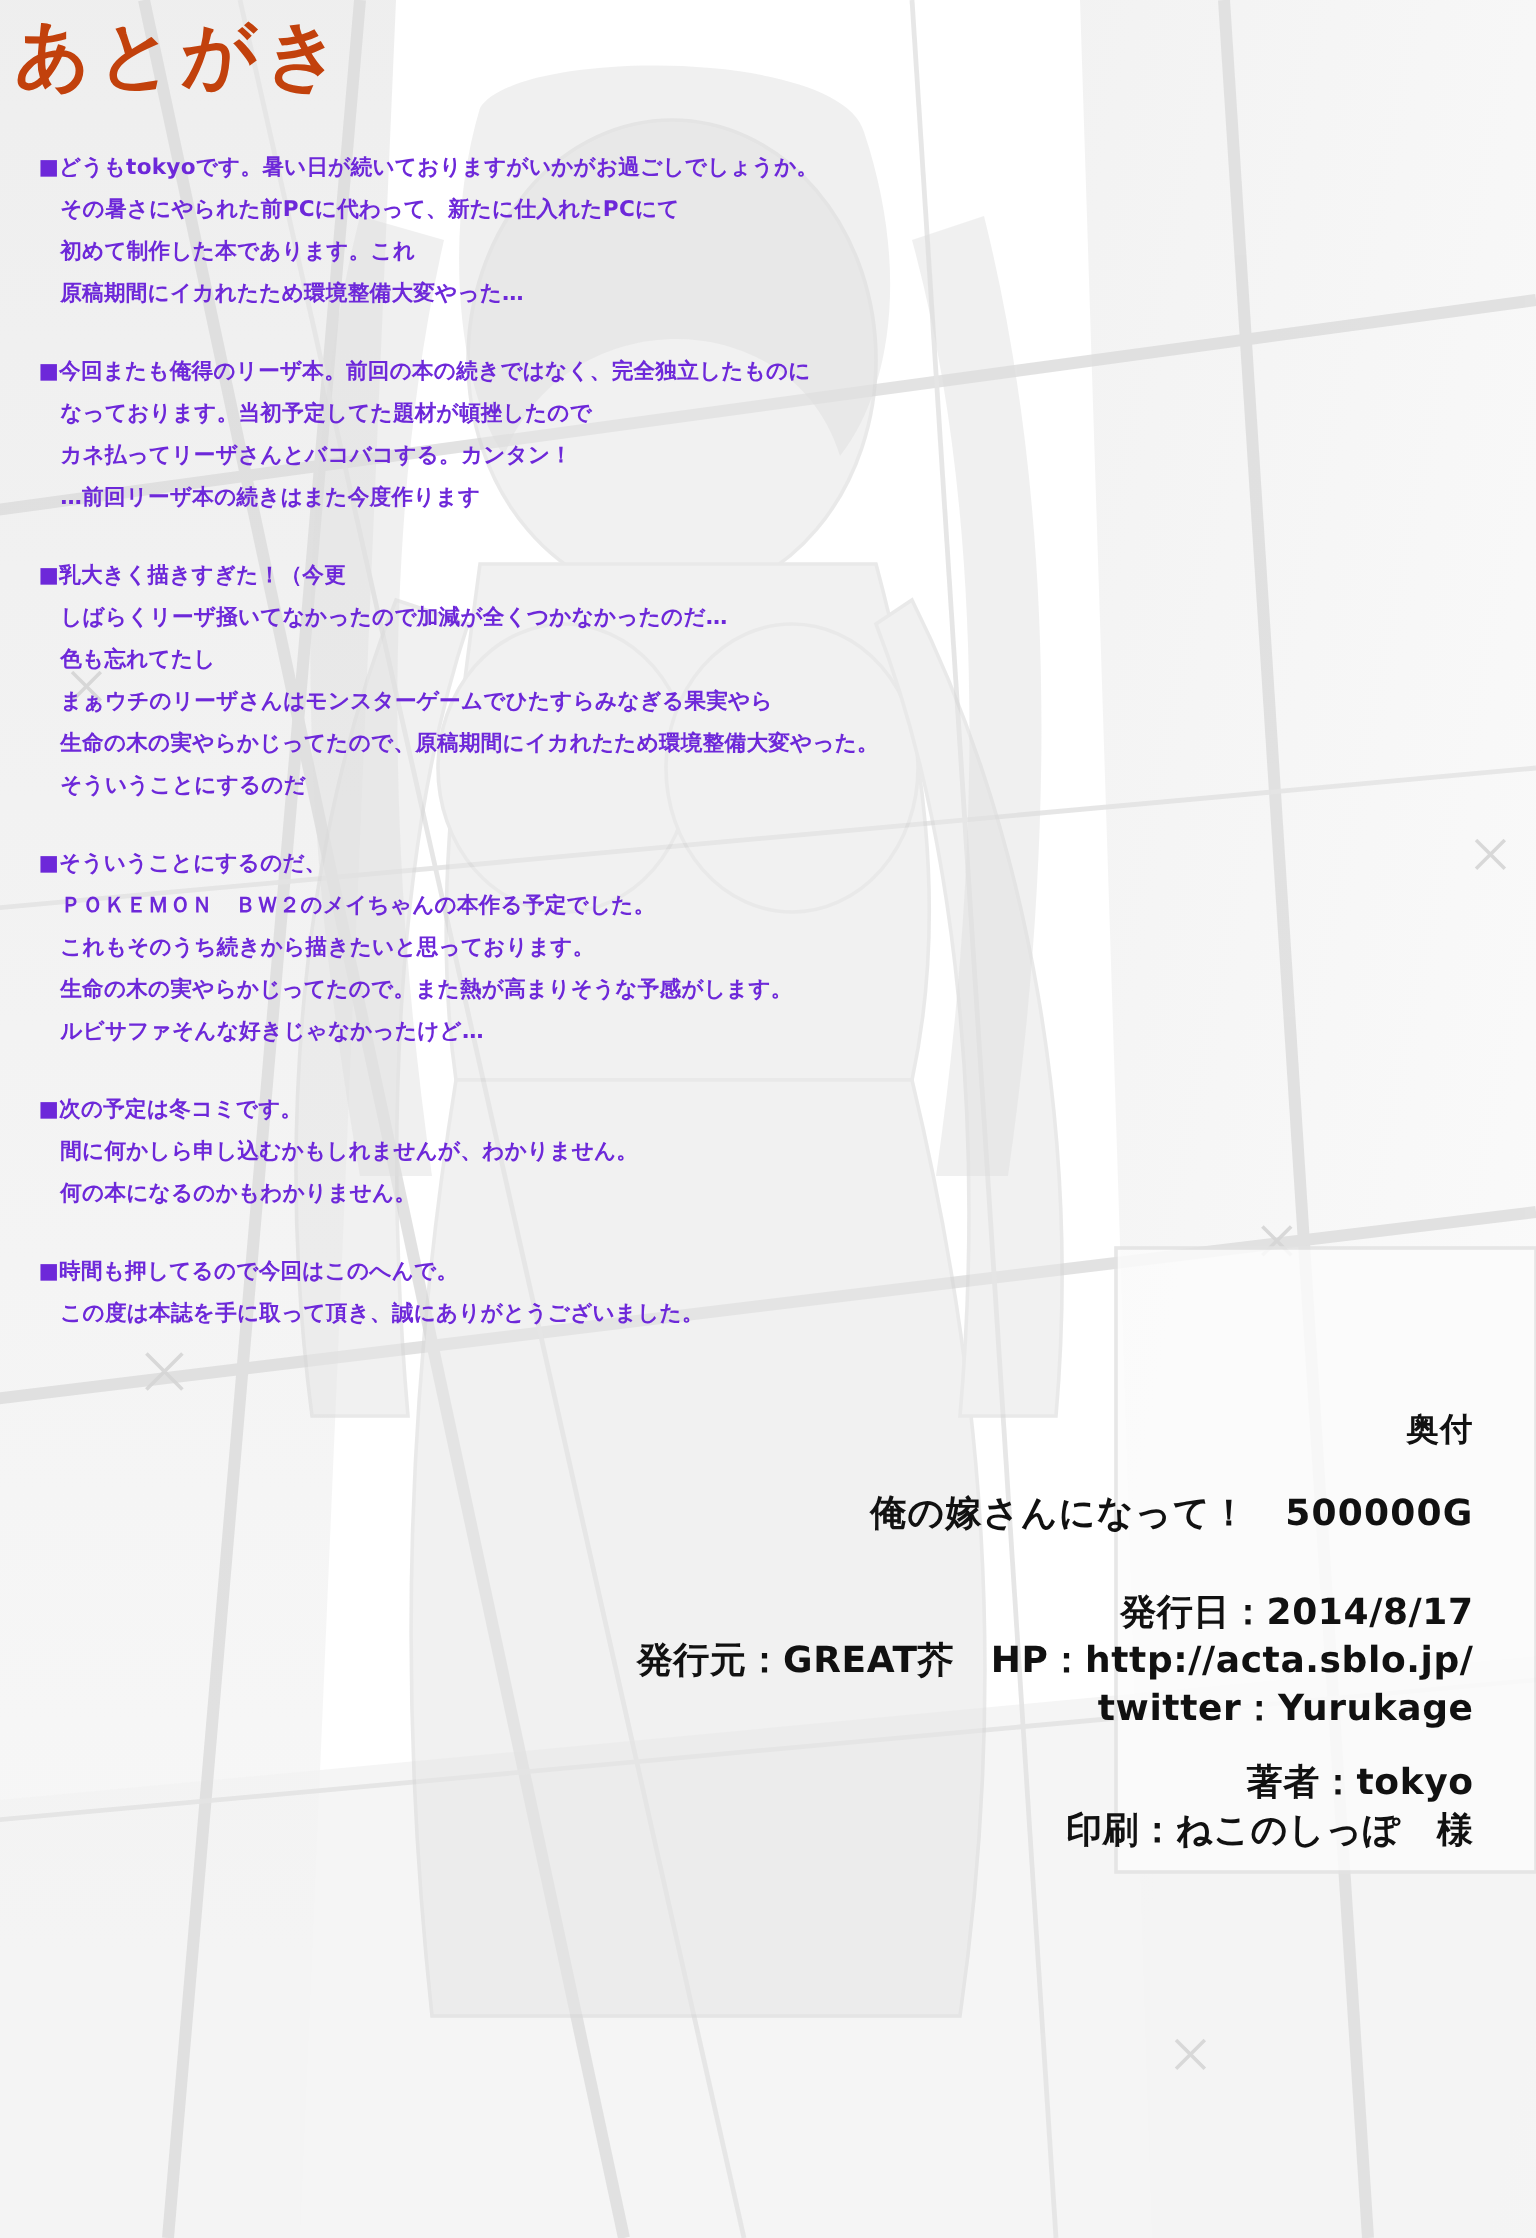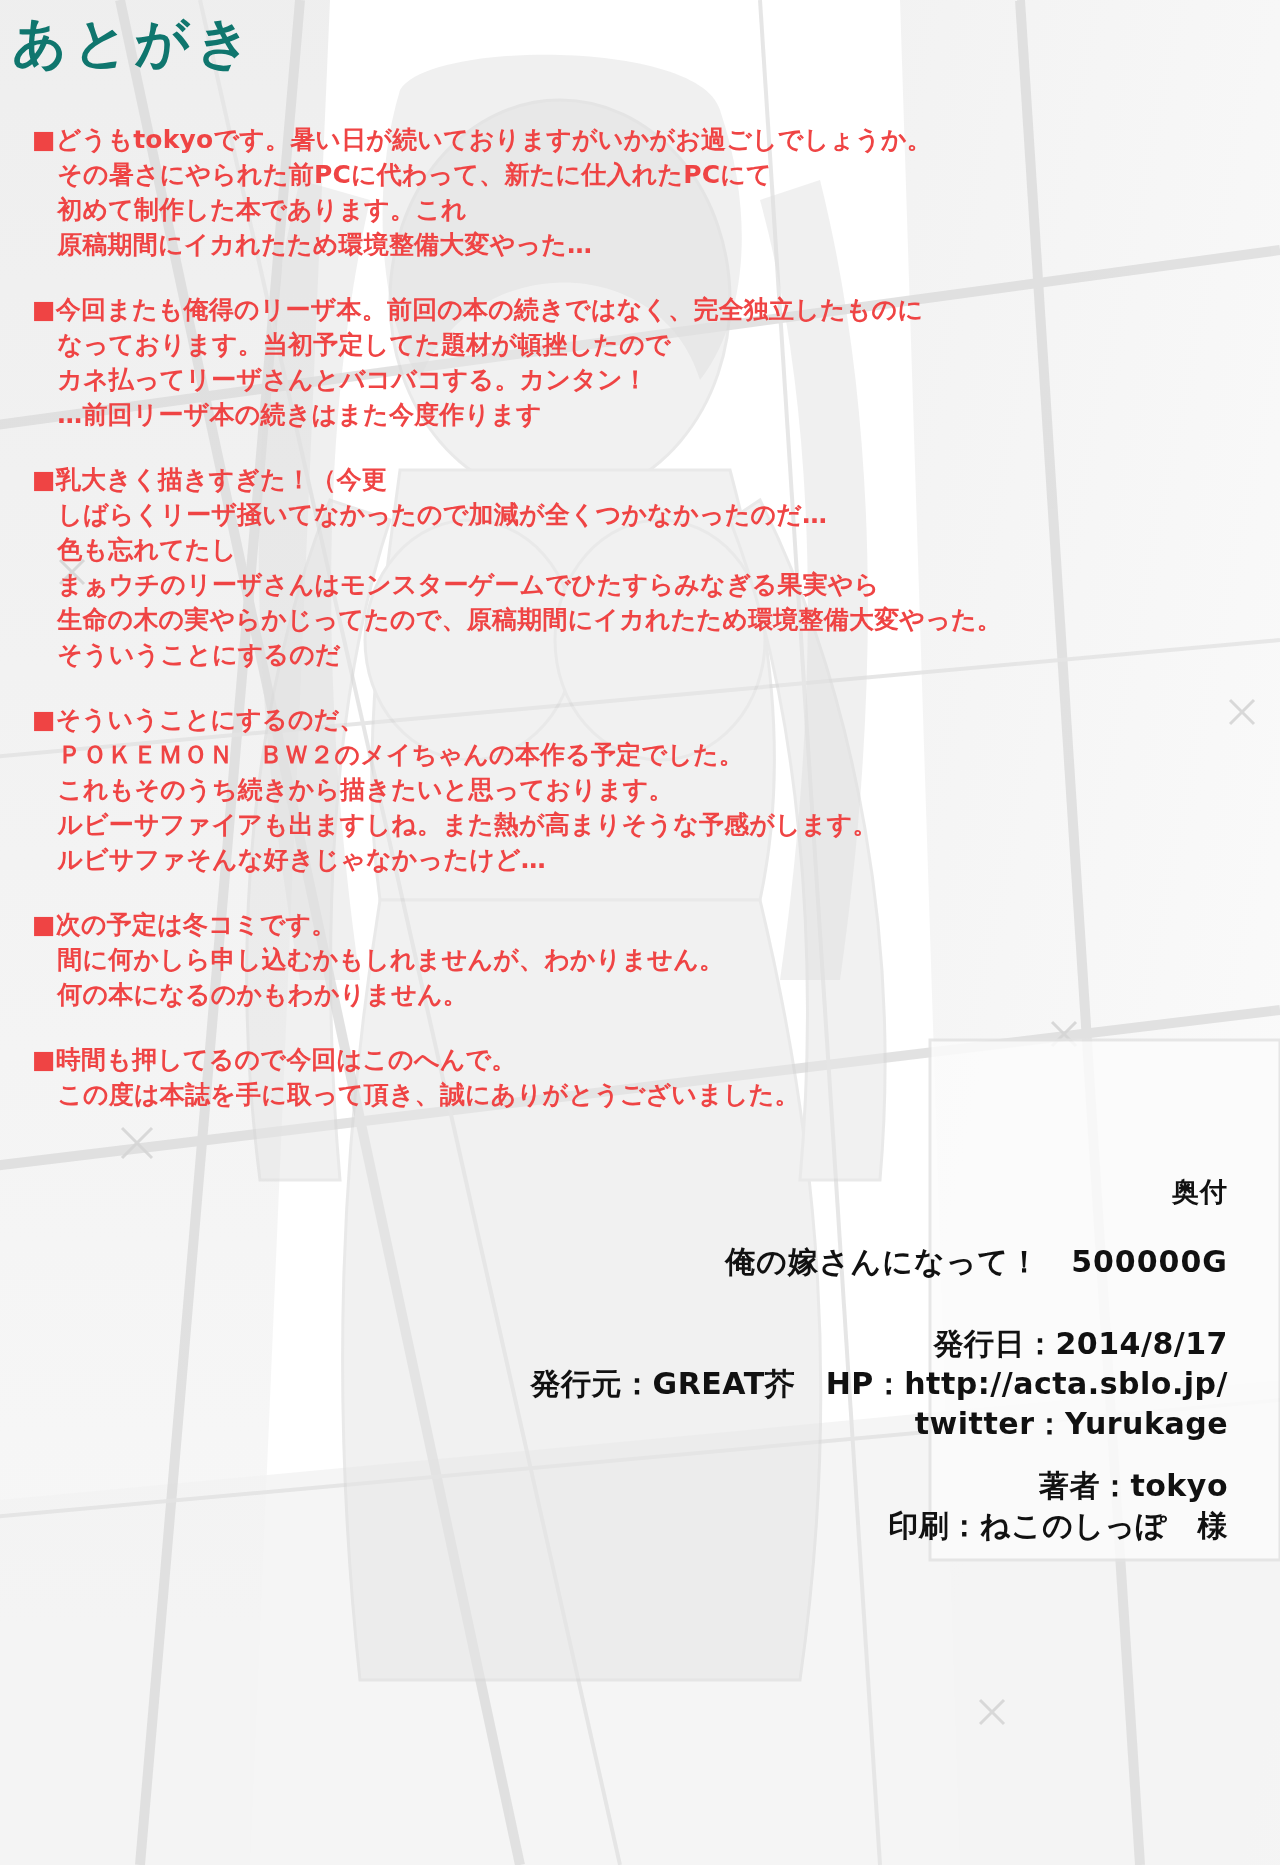--- a/index.html
+++ b/index.html
@@ -29,44 +29,44 @@
   .page {
     position: relative;
     z-index: 5;
     padding: 0;
   }
 
   .afterword-title {
     position: absolute;
     left: 12px;
     top: 16px;
-    font-size: 54px;
+    font-size: 62px;
     font-weight: 700;
     letter-spacing: 6px;
     line-height: 1;
-    color: #0f766e;
+    color: #c2410c;
     font-family: Liberation Serif, serif;
   }
 
   .body-block {
     position: absolute;
     left: 32px;
     top: 122px;
     width: 1230px;
   }
 
   .section {
     margin-bottom: 30px;
   }
 
   .line {
-    font-size: 25px;
+    font-size: 18px;
     line-height: 35px;
     font-weight: 700;
-    color: #ef4444;
+    color: #6d28d9;
     white-space: pre;
     letter-spacing: 0.2px;
   }
 
   
   .colophon {
     position: absolute;
     left: 48px;
     top: 1172px;
     width: 1180px;
@@ -190,21 +190,21 @@
       <div class="line">　色も忘れてたし</div>
       <div class="line">　まぁウチのリーザさんはモンスターゲームでひたすらみなぎる果実やら</div>
       <div class="line">　生命の木の実やらかじってたので、原稿期間にイカれたため環境整備大変やった。</div>
       <div class="line">　そういうことにするのだ</div>
     </div>
 
     <div class="section">
       <div class="line">■そういうことにするのだ、</div>
       <div class="line">　ＰＯＫＥＭＯＮ　ＢＷ２のメイちゃんの本作る予定でした。</div>
       <div class="line">　これもそのうち続きから描きたいと思っております。</div>
-      <div class="line">　ルビーサファイアも出ますしね。また熱が高まりそうな予感がします。</div>
+      <div class="line">　生命の木の実やらかじってたので。また熱が高まりそうな予感がします。</div>
       <div class="line">　ルビサファそんな好きじゃなかったけど…</div>
     </div>
 
     <div class="section">
       <div class="line">■次の予定は冬コミです。</div>
       <div class="line">　間に何かしら申し込むかもしれませんが、わかりません。</div>
       <div class="line">　何の本になるのかもわかりません。</div>
     </div>
 
     <div class="section">

